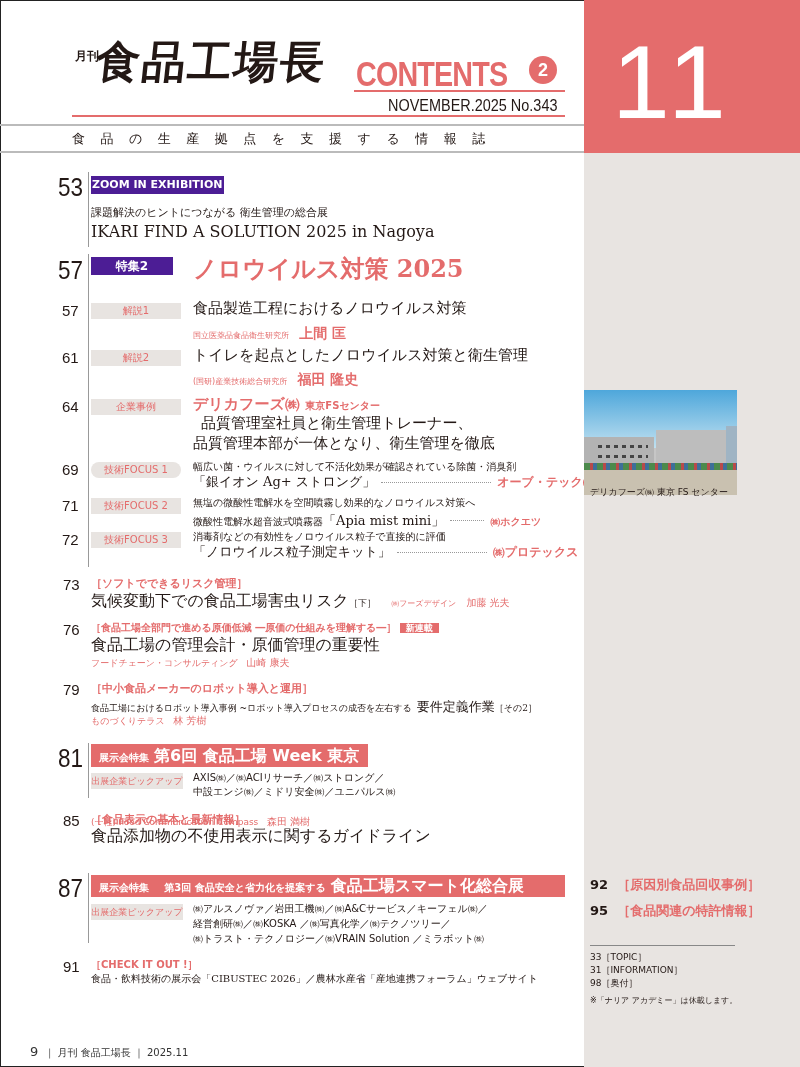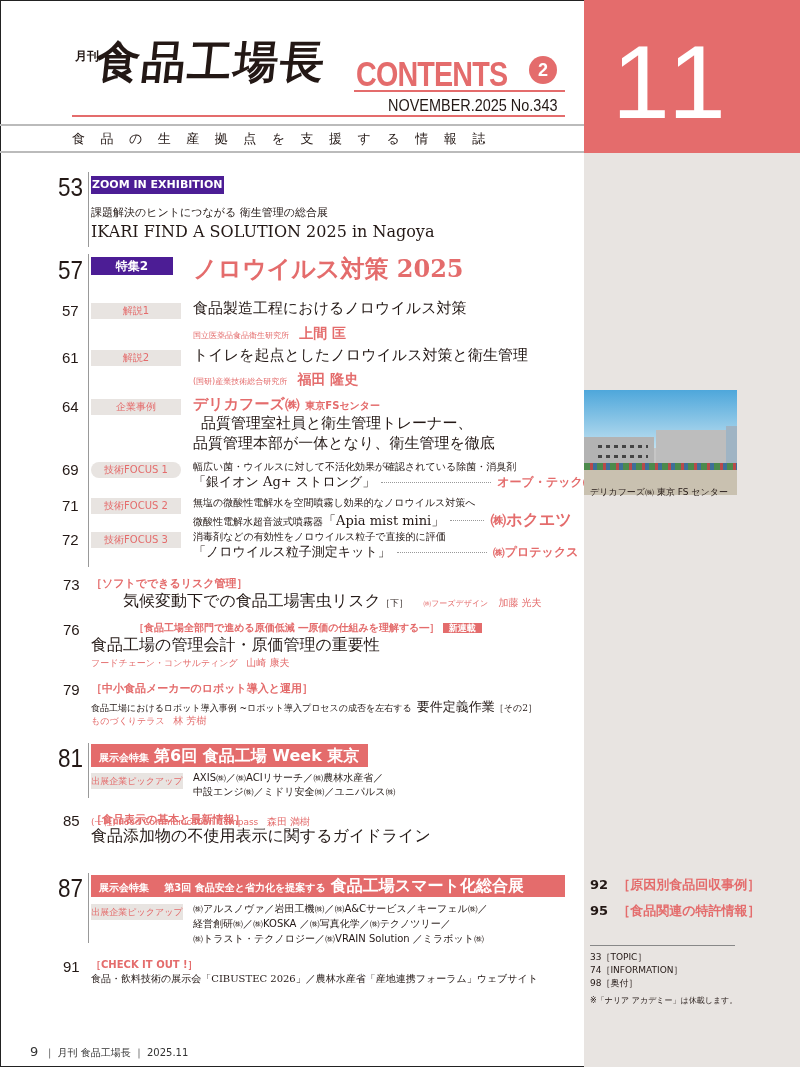--- a/index.html
+++ b/index.html
@@ -92,46 +92,46 @@
 <div class="txt" style="left:193px;top:435px;font-size:15px;">品質管理本部が一体となり、衛生管理を徹底</div>
 
 <div class="pg-sm" style="left:62px;top:462px;">69</div>
 <div class="gray-tag" style="left:91px;top:462px;border-radius:8px;">技術FOCUS 1</div>
 <div class="txt serif" style="left:193px;top:461px;font-size:10px;">幅広い菌・ウイルスに対して不活化効果が確認されている除菌・消臭剤</div>
 <div class="txt serif" style="left:193px;top:475px;font-size:13px;width:373px;"><span>「銀イオン Ag+ ストロング」</span><span class="dots" style="width:110px;"></span><span class="red bold" style="font-family:'DejaVu Sans',sans-serif;font-size:12px;">オーブ・テック㈱</span></div>
 
 <div class="pg-sm" style="left:62px;top:498px;">71</div>
 <div class="gray-tag" style="left:91px;top:498px;">技術FOCUS 2</div>
 <div class="txt serif" style="left:193px;top:497px;font-size:10px;">無塩の微酸性電解水を空間噴霧し効果的なノロウイルス対策へ</div>
-<div class="txt serif" style="left:193px;top:511px;"><span style="font-size:10px;">微酸性電解水超音波式噴霧器</span><span style="font-size:13px;">「Apia mist mini」</span><span class="dots" style="width:34px;"></span><span class="red bold" style="font-family:'DejaVu Sans',sans-serif;font-size:16px;">㈱ホクエツ</span></div>
+<div class="txt serif" style="left:193px;top:511px;"><span style="font-size:10px;">微酸性電解水超音波式噴霧器</span><span style="font-size:13px;">「Apia mist mini」</span><span class="dots" style="width:34px;"></span><span class="red bold" style="font-family:'DejaVu Sans',sans-serif;font-size:10px;">㈱ホクエツ</span></div>
 
 <div class="pg-sm" style="left:62px;top:532px;">72</div>
 <div class="gray-tag" style="left:91px;top:532px;">技術FOCUS 3</div>
 <div class="txt serif" style="left:193px;top:531px;font-size:10px;">消毒剤などの有効性をノロウイルス粒子で直接的に評価</div>
 <div class="txt serif" style="left:193px;top:545px;font-size:13px;"><span>「ノロウイルス粒子測定キット」</span><span class="dots" style="width:90px;"></span><span class="red bold" style="font-family:'DejaVu Sans',sans-serif;font-size:12px;">㈱プロテックス</span></div>
 
 <div class="pg-sm" style="left:63px;top:577px;">73</div>
 <div class="bracket-head" style="left:91px;top:576px;font-size:11px;">［ソフトでできるリスク管理］</div>
-<div class="txt" style="left:91px;top:592px;"><span style="font-size:16px;margin-left:32px;">気候変動下での食品工場害虫リスク</span><span style="font-size:9px;">［下］</span>&nbsp;&nbsp;&nbsp;<span class="red" style="font-size:8px;">㈱フーズデザイン</span>&nbsp;&nbsp;<span class="red" style="font-size:10px;">加藤 光夫</span></div>
+<div class="txt" style="left:91px;top:592px;"><span style="font-size:16px;">気候変動下での食品工場害虫リスク</span><span style="font-size:9px;">［下］</span>&nbsp;&nbsp;&nbsp;<span class="red" style="font-size:8px;">㈱フーズデザイン</span>&nbsp;&nbsp;<span class="red" style="font-size:10px;">加藤 光夫</span></div>
 
 <div class="pg-sm" style="left:63px;top:622px;">76</div>
-<div class="bracket-head" style="left:91px;top:621px;font-size:10px;margin-left:43px;"><span>［食品工場全部門で進める原価低減 ―原価の仕組みを理解する―］</span> <span style="background:#e46c6c;color:#fff;padding:0 6px;font-size:9px;">新連載</span></div>
+<div class="bracket-head" style="left:91px;top:621px;font-size:10px;"><span>［食品工場全部門で進める原価低減 ―原価の仕組みを理解する―］</span> <span style="background:#e46c6c;color:#fff;padding:0 6px;font-size:9px;">新連載</span></div>
 <div class="txt" style="left:91px;top:636px;font-size:16px;">食品工場の管理会計・原価管理の重要性</div>
 <div class="txt red" style="left:91px;top:657px;font-size:9px;"><span>フードチェーン・コンサルティング</span>&nbsp;&nbsp;&nbsp;<span style="font-size:10px;">山崎 康夫</span></div>
 
 <div class="pg-sm" style="left:63px;top:682px;">79</div>
 <div class="bracket-head" style="left:91px;top:681px;font-size:11px;">［中小食品メーカーのロボット導入と運用］</div>
 <div class="txt serif" style="left:91px;top:697px;"><span style="font-size:9px;">食品工場におけるロボット導入事例 ~ロボット導入プロセスの成否を左右する</span> <span style="font-size:13px;">要件定義作業</span><span style="font-size:9px;">［その2］</span></div>
 <div class="txt red" style="left:91px;top:715px;font-size:9px;"><span>ものづくりテラス</span>&nbsp;&nbsp;&nbsp;<span style="font-size:10px;">林 芳樹</span></div>
 
 <div class="pg-big" style="left:58px;top:746px;">81</div>
 <div class="vline" style="top:743px;height:55px;"></div>
 <div class="banner" style="left:91px;top:744px;width:277px;height:23px;"><span style="font-size:10px;margin-left:8px;font-weight:bold;">展示会特集</span>&nbsp;<span style="font-size:16px;font-weight:bold;line-height:23px;">第6回 食品工場 Week 東京</span></div>
 <div class="gray-tag" style="left:91px;top:773px;width:92px;font-size:9px;">出展企業ピックアップ</div>
-<div class="txt" style="left:193px;top:772px;font-size:10px;">AXIS㈱／㈱ACIリサーチ／㈱農林水産省／</div>
+<div class="txt" style="left:193px;top:772px;font-size:10px;">AXIS㈱／㈱ACIリサーチ／㈱ストロング／</div>
 <div class="txt" style="left:193px;top:786px;font-size:10px;">中設エンジ㈱／ミドリ安全㈱／ユニパルス㈱</div>
 
 <div class="pg-sm" style="left:63px;top:813px;">85</div>
 <div class="bracket-head" style="left:91px;top:812px;font-size:11px;">［食品表示の基本と最新情報］</div>
 <div class="txt" style="left:91px;top:827px;font-size:16px;">食品添加物の不使用表示に関するガイドライン</div>
 <div class="txt red" style="left:91px;top:816px;font-size:9px;"><span>(一社) Food Communication Compass</span>&nbsp;&nbsp;&nbsp;<span style="font-size:10px;">森田 満樹</span></div>
 
 <div class="pg-big" style="left:58px;top:876px;">87</div>
 <div class="vline" style="top:873px;height:70px;"></div>
 <div class="banner" style="left:91px;top:875px;width:474px;height:22px;"><span style="font-size:10px;margin-left:8px;font-weight:bold;">展示会特集</span>&nbsp;&nbsp;&nbsp;<span style="font-size:10px;font-weight:bold;">第3回 食品安全と省力化を提案する</span>&nbsp;<span style="font-size:16px;font-weight:bold;line-height:22px;">食品工場スマート化総合展</span></div>
@@ -153,17 +153,17 @@
   <div class="win" style="left:14px;top:65px;width:50px;background:repeating-linear-gradient(90deg,#444 0 4px,transparent 4px 8px);"></div>
   <div class="ground"></div>
   <div class="plants"></div>
 </div>
 <div class="caption">デリカフーズ㈱ 東京 FS センター</div>
 
 <div class="side-entry" style="top:876px;"><span>92</span>&nbsp;&nbsp;<span class="red">［原因別食品回収事例］</span></div>
 <div class="side-entry" style="top:902px;"><span>95</span>&nbsp;&nbsp;<span class="red">［食品関連の特許情報］</span></div>
 <div class="side-rule"></div>
 <div class="side-small" style="top:951px;">33［TOPIC］</div>
-<div class="side-small" style="top:964px;">74［INFORMATION］</div>
+<div class="side-small" style="top:964px;">31［INFORMATION］</div>
 <div class="side-small" style="top:977px;">98［奥付］</div>
 <div class="side-small" style="top:995px;font-size:8px;">※「ナリア アカデミー」は休載します。</div>
 
 <div class="footer"><span style="font-size:13px;">9</span>&nbsp;&nbsp;<span>｜ 月刊 食品工場長 ｜ 2025.11</span></div>
 
 </body></html>

